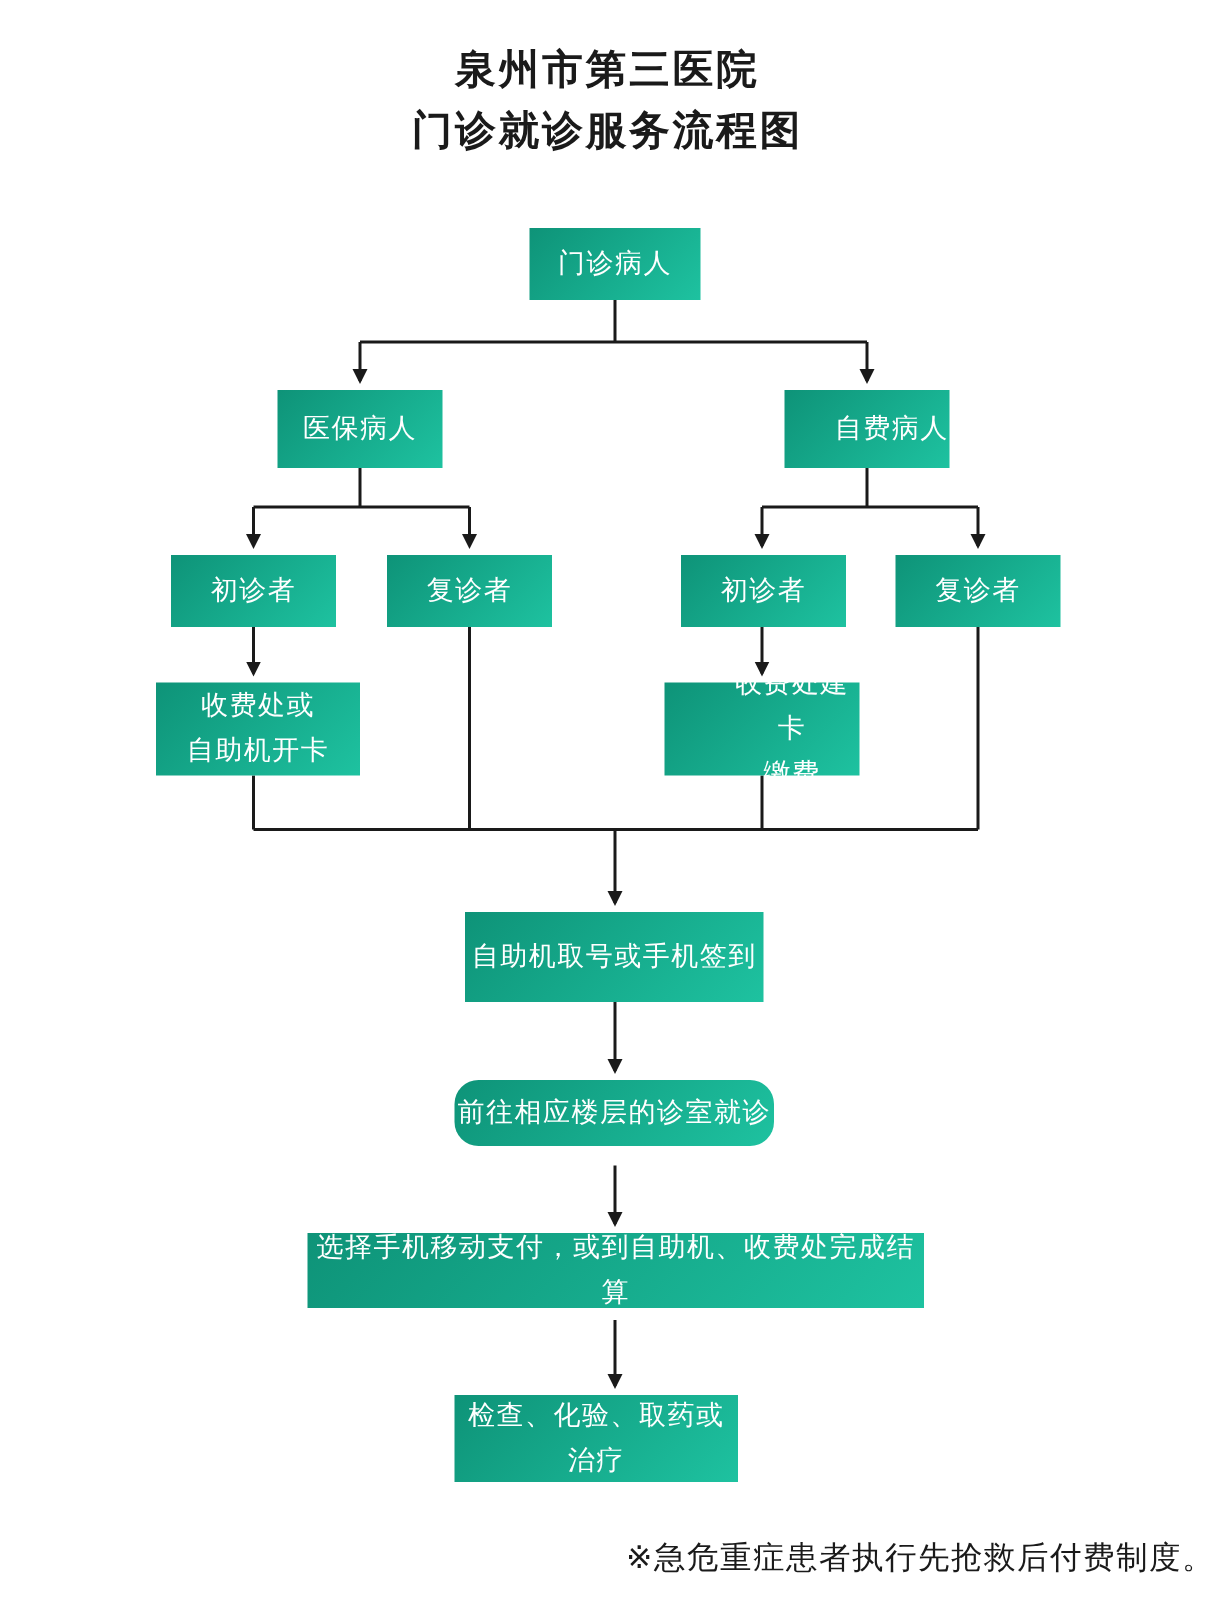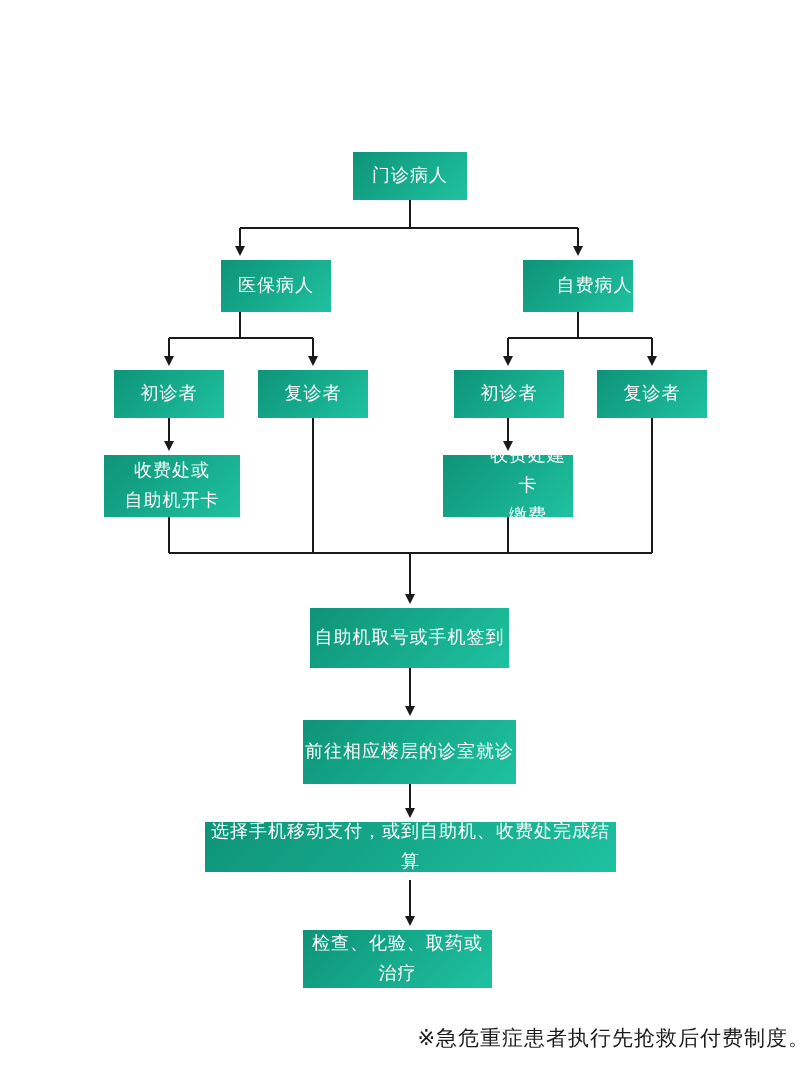--- a/index.html
+++ b/index.html
@@ -62,20 +62,24 @@
     font-size: 21px;
     font-weight: 500;
     letter-spacing: 1px;
   }
 </style>
 </head>
 <body>
 
 <div id="canvas">
 
+  <div class="title-block">
+    <div>泉州市第三医院</div>
+    <div>门诊就诊服务流程图</div>
+  </div>
 
   <svg class="connector-layer" viewBox="0 0 810 1080" xmlns="http://www.w3.org/2000/svg" aria-hidden="true">
     <defs>
       <marker id="ah" markerWidth="11" markerHeight="11" refX="8" refY="5" orient="auto" markerUnits="userSpaceOnUse">
         <path d="M0,0 L10,5 L0,10 z" style="fill:#1a1a1a; stroke:none;"></path>
       </marker>
     </defs>
 
     <path d="M410 200 V228 M240 228 H578"></path>
     <path d="M240 228 V254" marker-end="url(#ah)"></path>
@@ -97,21 +101,21 @@
 
     <path d="M410 668 V714" marker-end="url(#ah)"></path>
     <path d="M410 777 V816" marker-end="url(#ah)"></path>
     <path d="M410 880 V924" marker-end="url(#ah)"></path>
   </svg>
 
   <div class="node" style="left:353px; top:152px; width:114px; height:48px;">
     <span>门诊病人</span>
   </div>
 
-  <div class="node" style="left:185px; top:260px; width:110px; height:52px;margin-left:36px;">
+  <div class="node" style="left:185px; top:260px; width:110px; height:52px;">
     <span>医保病人</span>
   </div>
 
   <div class="node" style="left:523px; top:260px; width:110px; height:52px;padding-left:33px;">
     <span>自费病人</span>
   </div>
 
   <div class="node" style="left:114px; top:370px; width:110px; height:48px;">
     <span>初诊者</span>
   </div>
@@ -135,21 +139,21 @@
 
   <div class="node" style="left:443px; top:455px; width:130px; height:62px;padding-left:40px;">
     <span>收费处建卡</span>
     <span>缴费</span>
   </div>
 
   <div class="node" style="left:310px; top:608px; width:199px; height:60px;">
     <span>自助机取号或手机签到</span>
   </div>
 
-  <div class="node" style="left:303px; top:720px; width:213px; height:64px;">
+  <div class="node" style="left:303px; top:720px; width:213px; height:44px;border-radius:16px;">
     <span>前往相应楼层的诊室就诊</span>
   </div>
 
   <div class="node" style="left:205px; top:822px; width:411px; height:50px;">
     <span>选择手机移动支付，或到自助机、收费处完成结算</span>
   </div>
 
   <div class="node" style="left:303px; top:930px; width:189px; height:58px;">
     <span>检查、化验、取药或治疗</span>
   </div>

